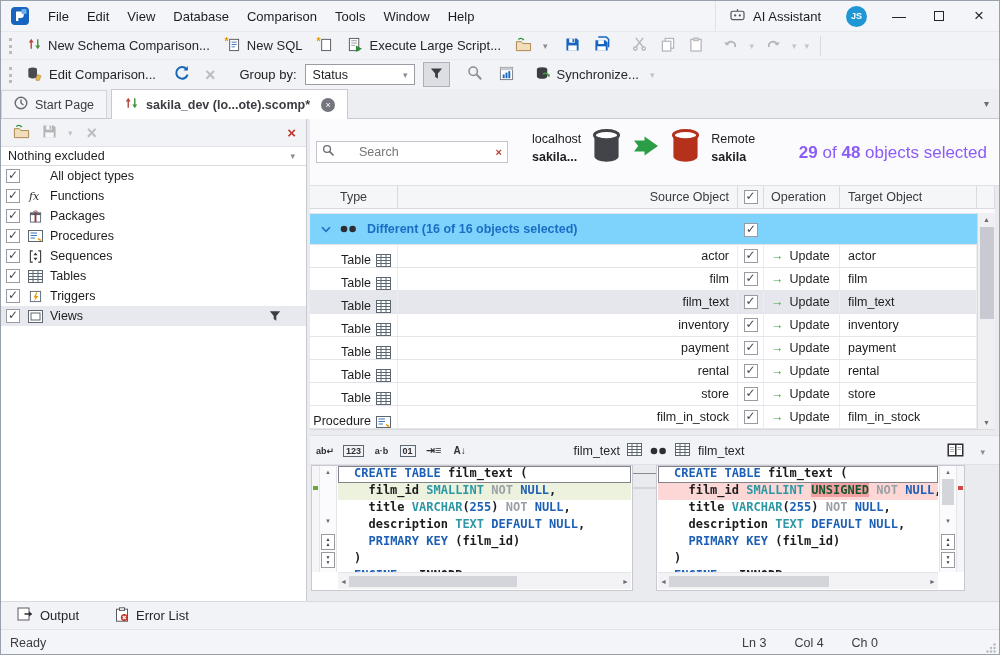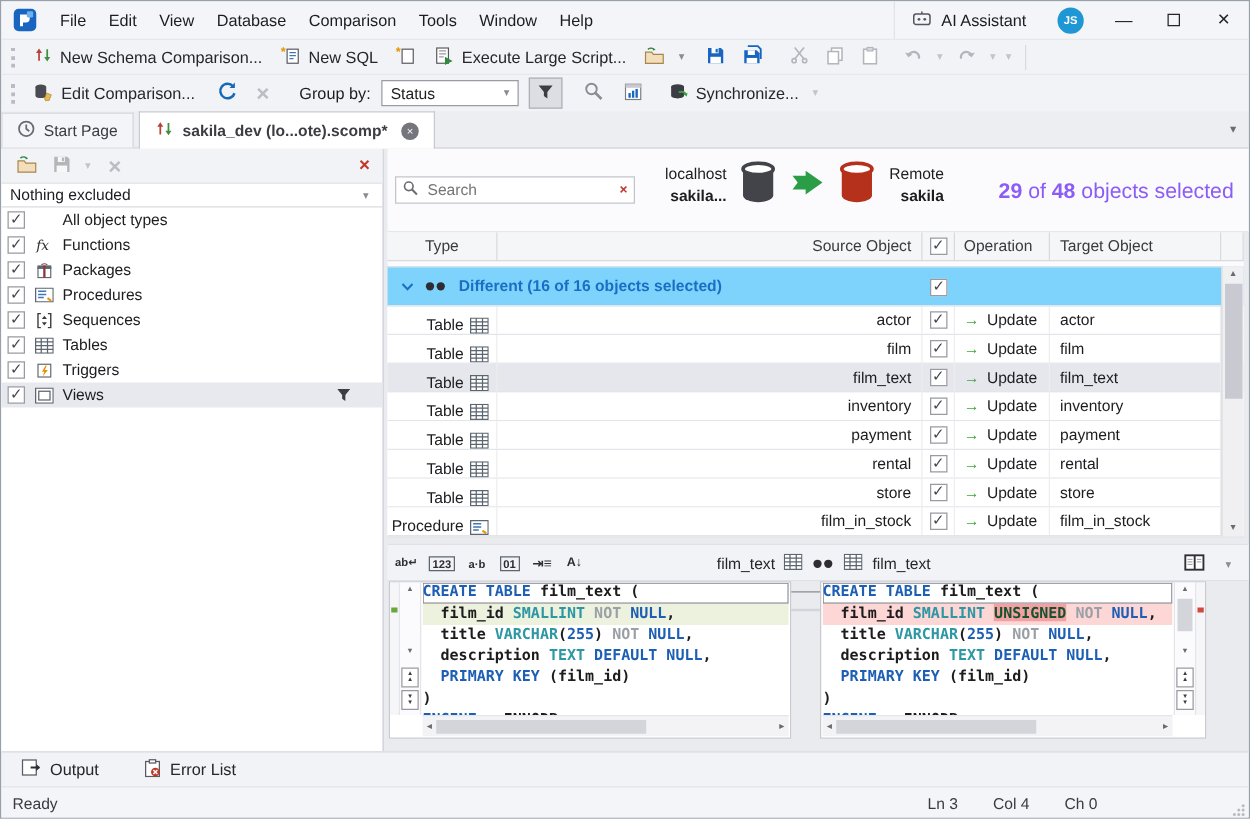--- a/index.html
+++ b/index.html
@@ -57,25 +57,25 @@
   .lp-row.hl{background:#e7e9ee;}
   .oticon{width:16px;display:flex;justify-content:center;}
   .vfilter{margin-left:auto;margin-right:20px;display:flex;}
   .cb{width:14px;height:14px;border:1px solid #999aa2;background:#fff;position:relative;flex:0 0 auto;}
   .cb.checked::after{content:"\2713";position:absolute;left:1px;top:-2px;font-size:12px;color:#44444c;font-weight:bold;}
 
   
   .right-panel{position:absolute;left:309px;top:0;right:0;height:100%;}
   .rp-topbar{position:absolute;top:0;left:0;right:0;height:67px;background:#fbfbfd;border-bottom:1px solid #e0e1e6;}
   .searchbox{position:absolute;left:6px;top:22px;width:192px;height:22px;border:1px solid #c3c4cb;background:#fff;
-    display:flex;align-items:center;padding:0 5px;gap:5px;}
+    display:flex;align-items:center;padding:0 5px;gap:22px;}
   .searchbox input{border:none;outline:none;flex:1;font-size:12.5px;font-family:inherit;color:#333;min-width:0;}
   .search-x{color:#c0392b;font-weight:bold;font-size:11px;}
   .conn-info{position:absolute;left:222px;top:10px;display:flex;align-items:center;gap:11px;}
-  .ci-col{display:flex;flex-direction:column;gap:4px;font-size:12.5px;align-items:flex-end;}
+  .ci-col{display:flex;flex-direction:column;gap:4px;font-size:12.5px;}
   .ci-db{font-weight:bold;}
   .summary{position:absolute;right:12px;top:24px;font-size:17px;color:#8b5cf6;}
   .summary b{font-weight:bold;}
 
   
   .grid{position:absolute;top:67px;left:0;width:685px;background:#fbfbfd;border-bottom:1px solid #d9dade;}
   .ghead{display:flex;height:23px;background:#f5f6f8;border-bottom:1px solid #d9dade;font-size:12.5px;color:#3a3a40;}
   .ghead .gc{border-right:1px solid #d9dade;display:flex;align-items:center;}
   .gc{height:100%;}
   .c-type{width:88px;display:flex;justify-content:flex-end;align-items:flex-end;gap:5px;padding-right:6px;}
@@ -122,21 +122,21 @@
   .vscroll.l{left:8px;border-right:1px solid #e4e5ea;}
   .vscroll.r{right:8px;border-left:1px solid #e4e5ea;}
   .vsa{position:absolute;left:0;width:100%;text-align:center;font-size:6px;color:#6a6a72;}
   .vthumb{position:absolute;left:2px;width:12px;background:#d4d5da;}
   .dblbtn{position:absolute;left:1px;width:14px;height:16px;border:1px solid #9a9aa2;background:#fff;
     font-size:5px;line-height:5px;text-align:center;color:#3a3a40;padding-top:2px;}
   .editor{position:absolute;top:0;height:106px;overflow:hidden;font-family:"DejaVu Sans Mono","Liberation Mono",monospace;
     font-size:12px;font-weight:bold;line-height:15px;white-space:pre;}
   .editor.l{left:26px;right:1px;}
   .editor.r{left:1px;right:26px;}
-  .sline{height:17px;padding-left:0;}
+  .sline{height:17px;padding-left:16px;}
   .sline.ins{background:#edf2de;}
   .sline.del{background:#fcd7d6;}
   .sline.boxed{box-shadow:inset 0 0 0 1px #83838b;}
   .tk-keyword{color:#1d5fb4;}
   .tk-type{color:#2d97a4;}
   .tk-muted{color:#9aa0a6;}
   .tk-ident{color:#1c1c1e;}
   .tk-number{color:#1d5fb4;}
   .tk-removed{background:#f2a0a2;color:#14532d;}
   .hscroll{position:absolute;bottom:1px;height:17px;background:#f3f3f6;border-top:1px solid #e4e5ea;

